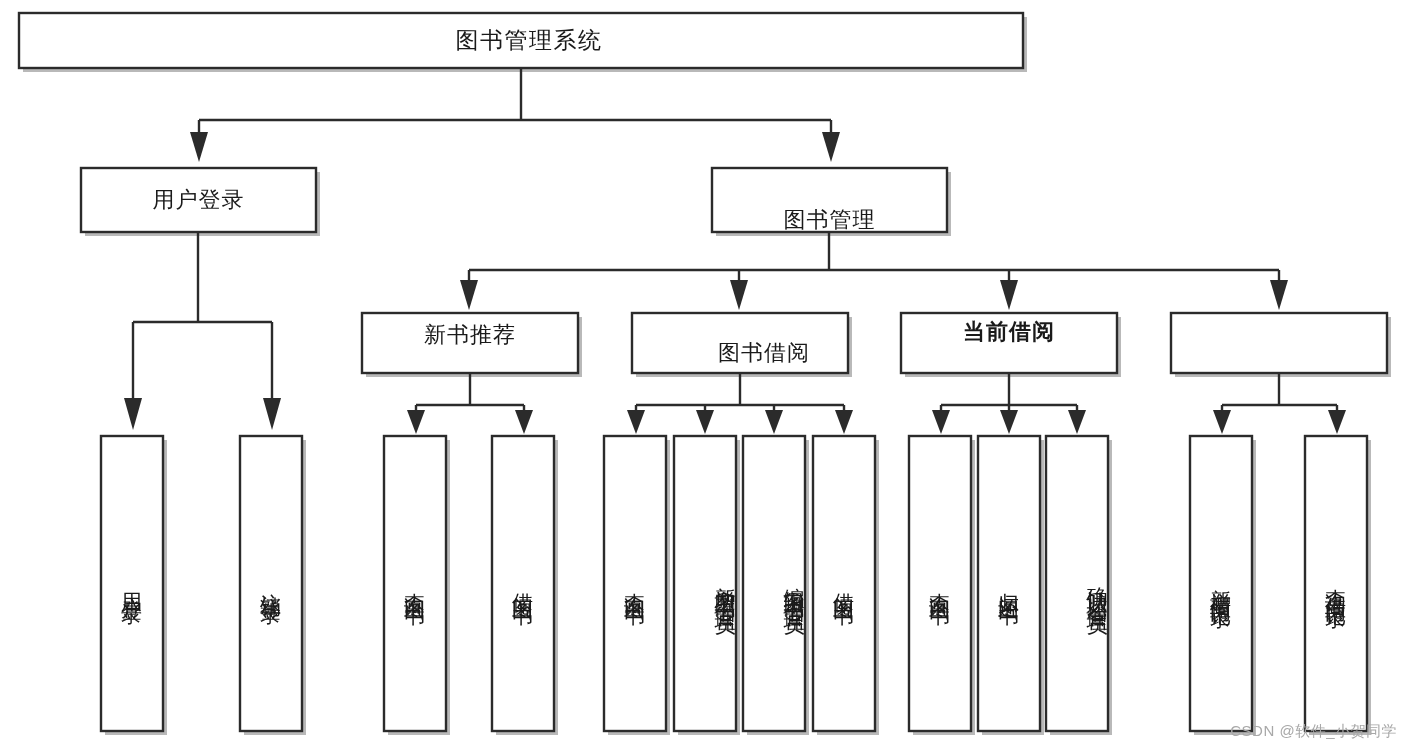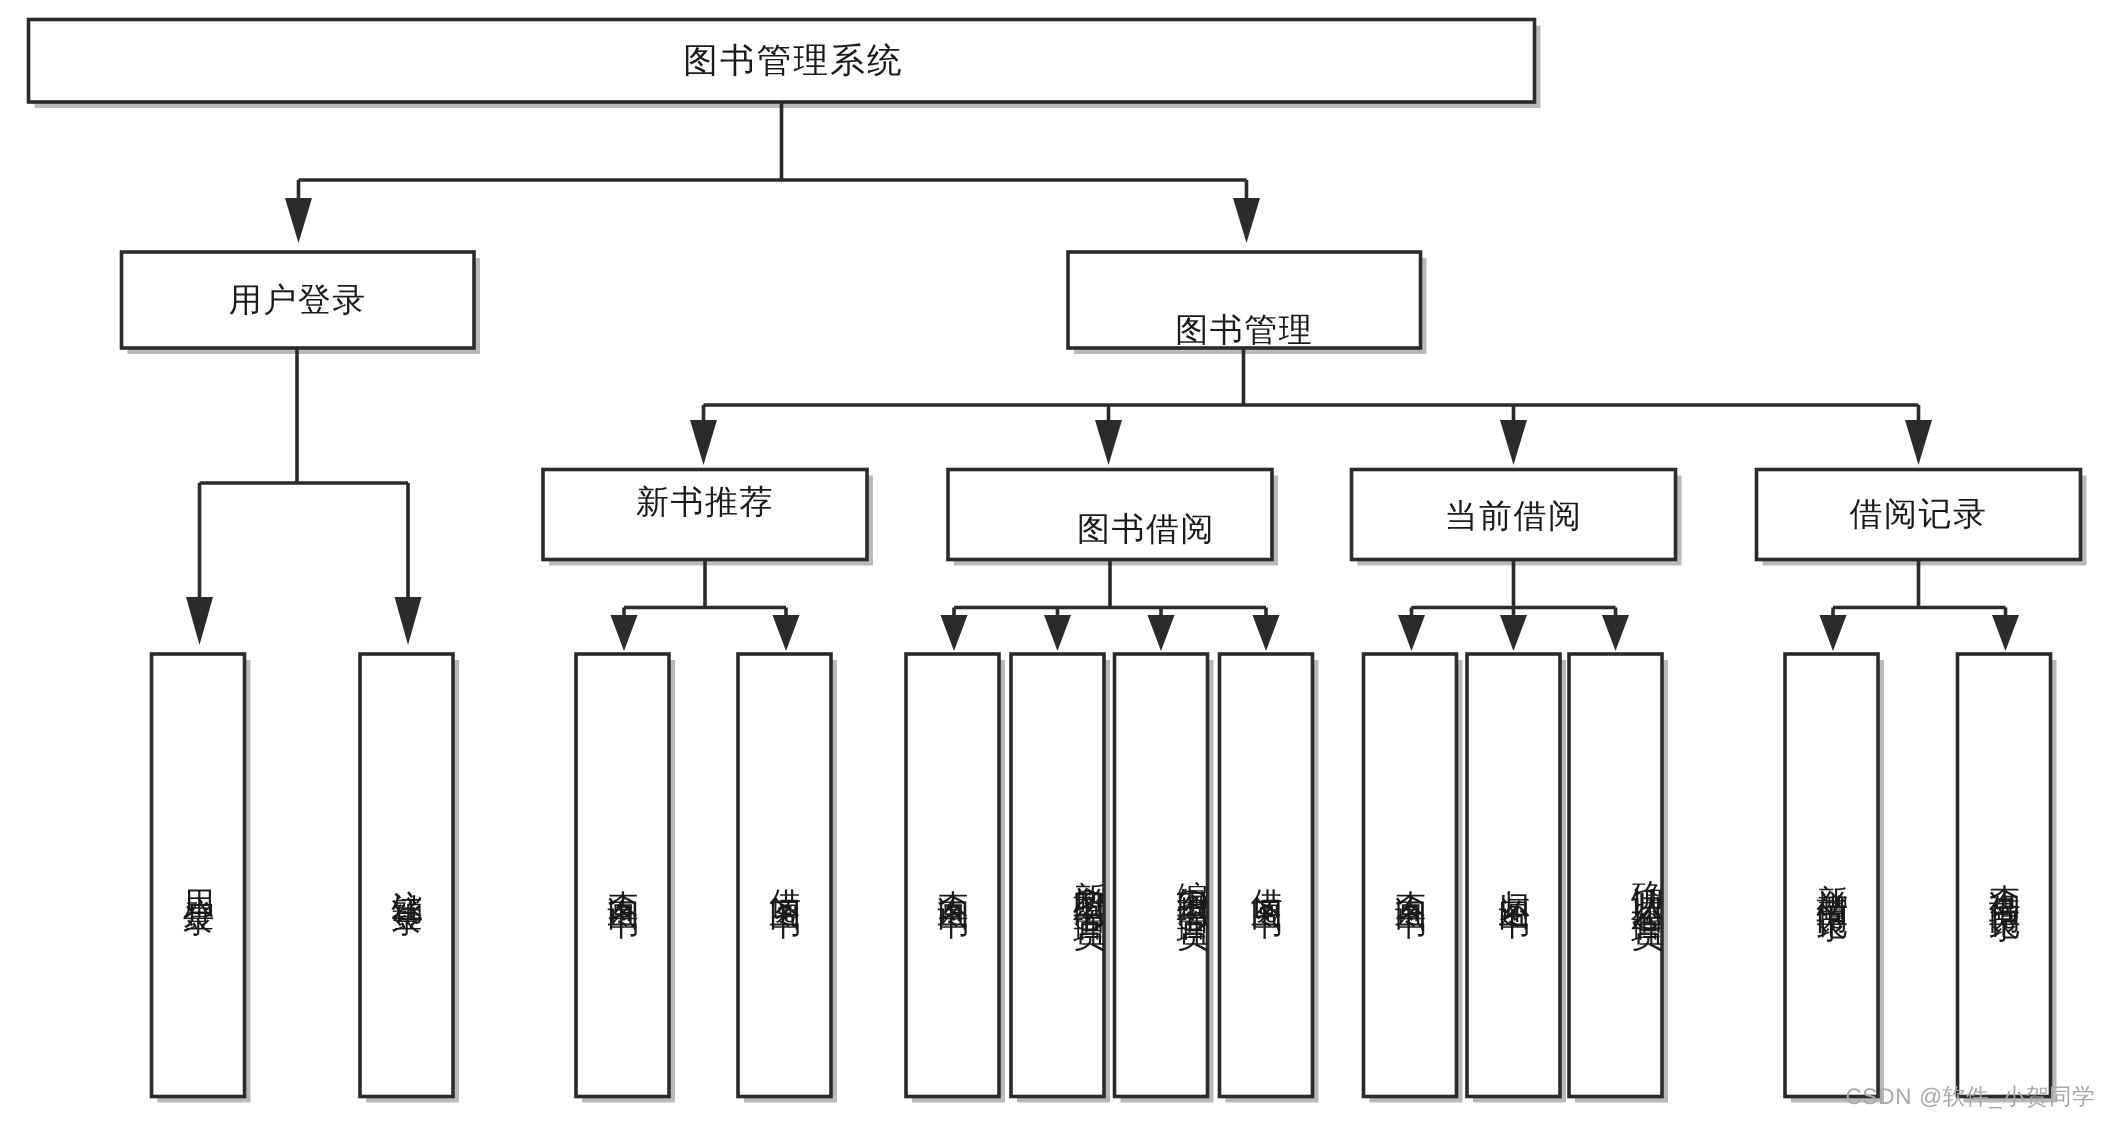--- a/index.html
+++ b/index.html
@@ -201,22 +201,21 @@
     <rect class="node-rect" x="1305" y="436" width="62" height="295"></rect>
   </svg>
 
   <div class="node-label label-title" style="left:19px; top:13px; width:1004px; height:55px;">图书管理系统</div>
 
   <div class="node-label label-h" style="left:81px; top:168px; width:235px; height:64px;">用户登录</div>
   <div class="node-label label-h" style="left:712px; top:168px; width:235px; height:64px;margin-top:20px;">图书管理</div>
 
   <div class="node-label label-h" style="left:362px; top:313px; width:216px; height:44px;">新书推荐</div>
   <div class="node-label label-h" style="left:632px; top:323px; width:216px; height:60px;margin-left:24px;">图书借阅</div>
-  <div class="node-label label-h" style="left:901px; top:308px; width:216px; height:72px;">当前借阅</div>
-  <div class="node-label label-h" style="left:1171px; top:313px; width:216px; height:60px;">借阅记录</div>
+  <div class="node-label label-h" style="left:901px; top:296px; width:216px; height:72px;font-weight:bold;">当前借阅</div>
 
   <div class="node-label label-v" style="left:101px; top:436px; width:62px; height:295px;">用户登录</div>
   <div class="node-label label-v" style="left:240px; top:436px; width:62px; height:295px;">注销登录</div>
 
   <div class="node-label label-v" style="left:384px; top:436px; width:62px; height:295px;">查询图书</div>
   <div class="node-label label-v" style="left:492px; top:436px; width:62px; height:295px;">借阅图书</div>
 
   <div class="node-label label-v" style="left:604px; top:436px; width:62px; height:295px;">查询图书</div>
   <div class="node-label label-v" style="left:674px; top:436px; width:62px; height:295px; align-items:flex-start; padding-top:8px;">新增图书（管理员）</div>
   <div class="node-label label-v" style="left:743px; top:436px; width:62px; height:295px; align-items:flex-start; padding-top:8px;">编辑图书（管理员）</div>

